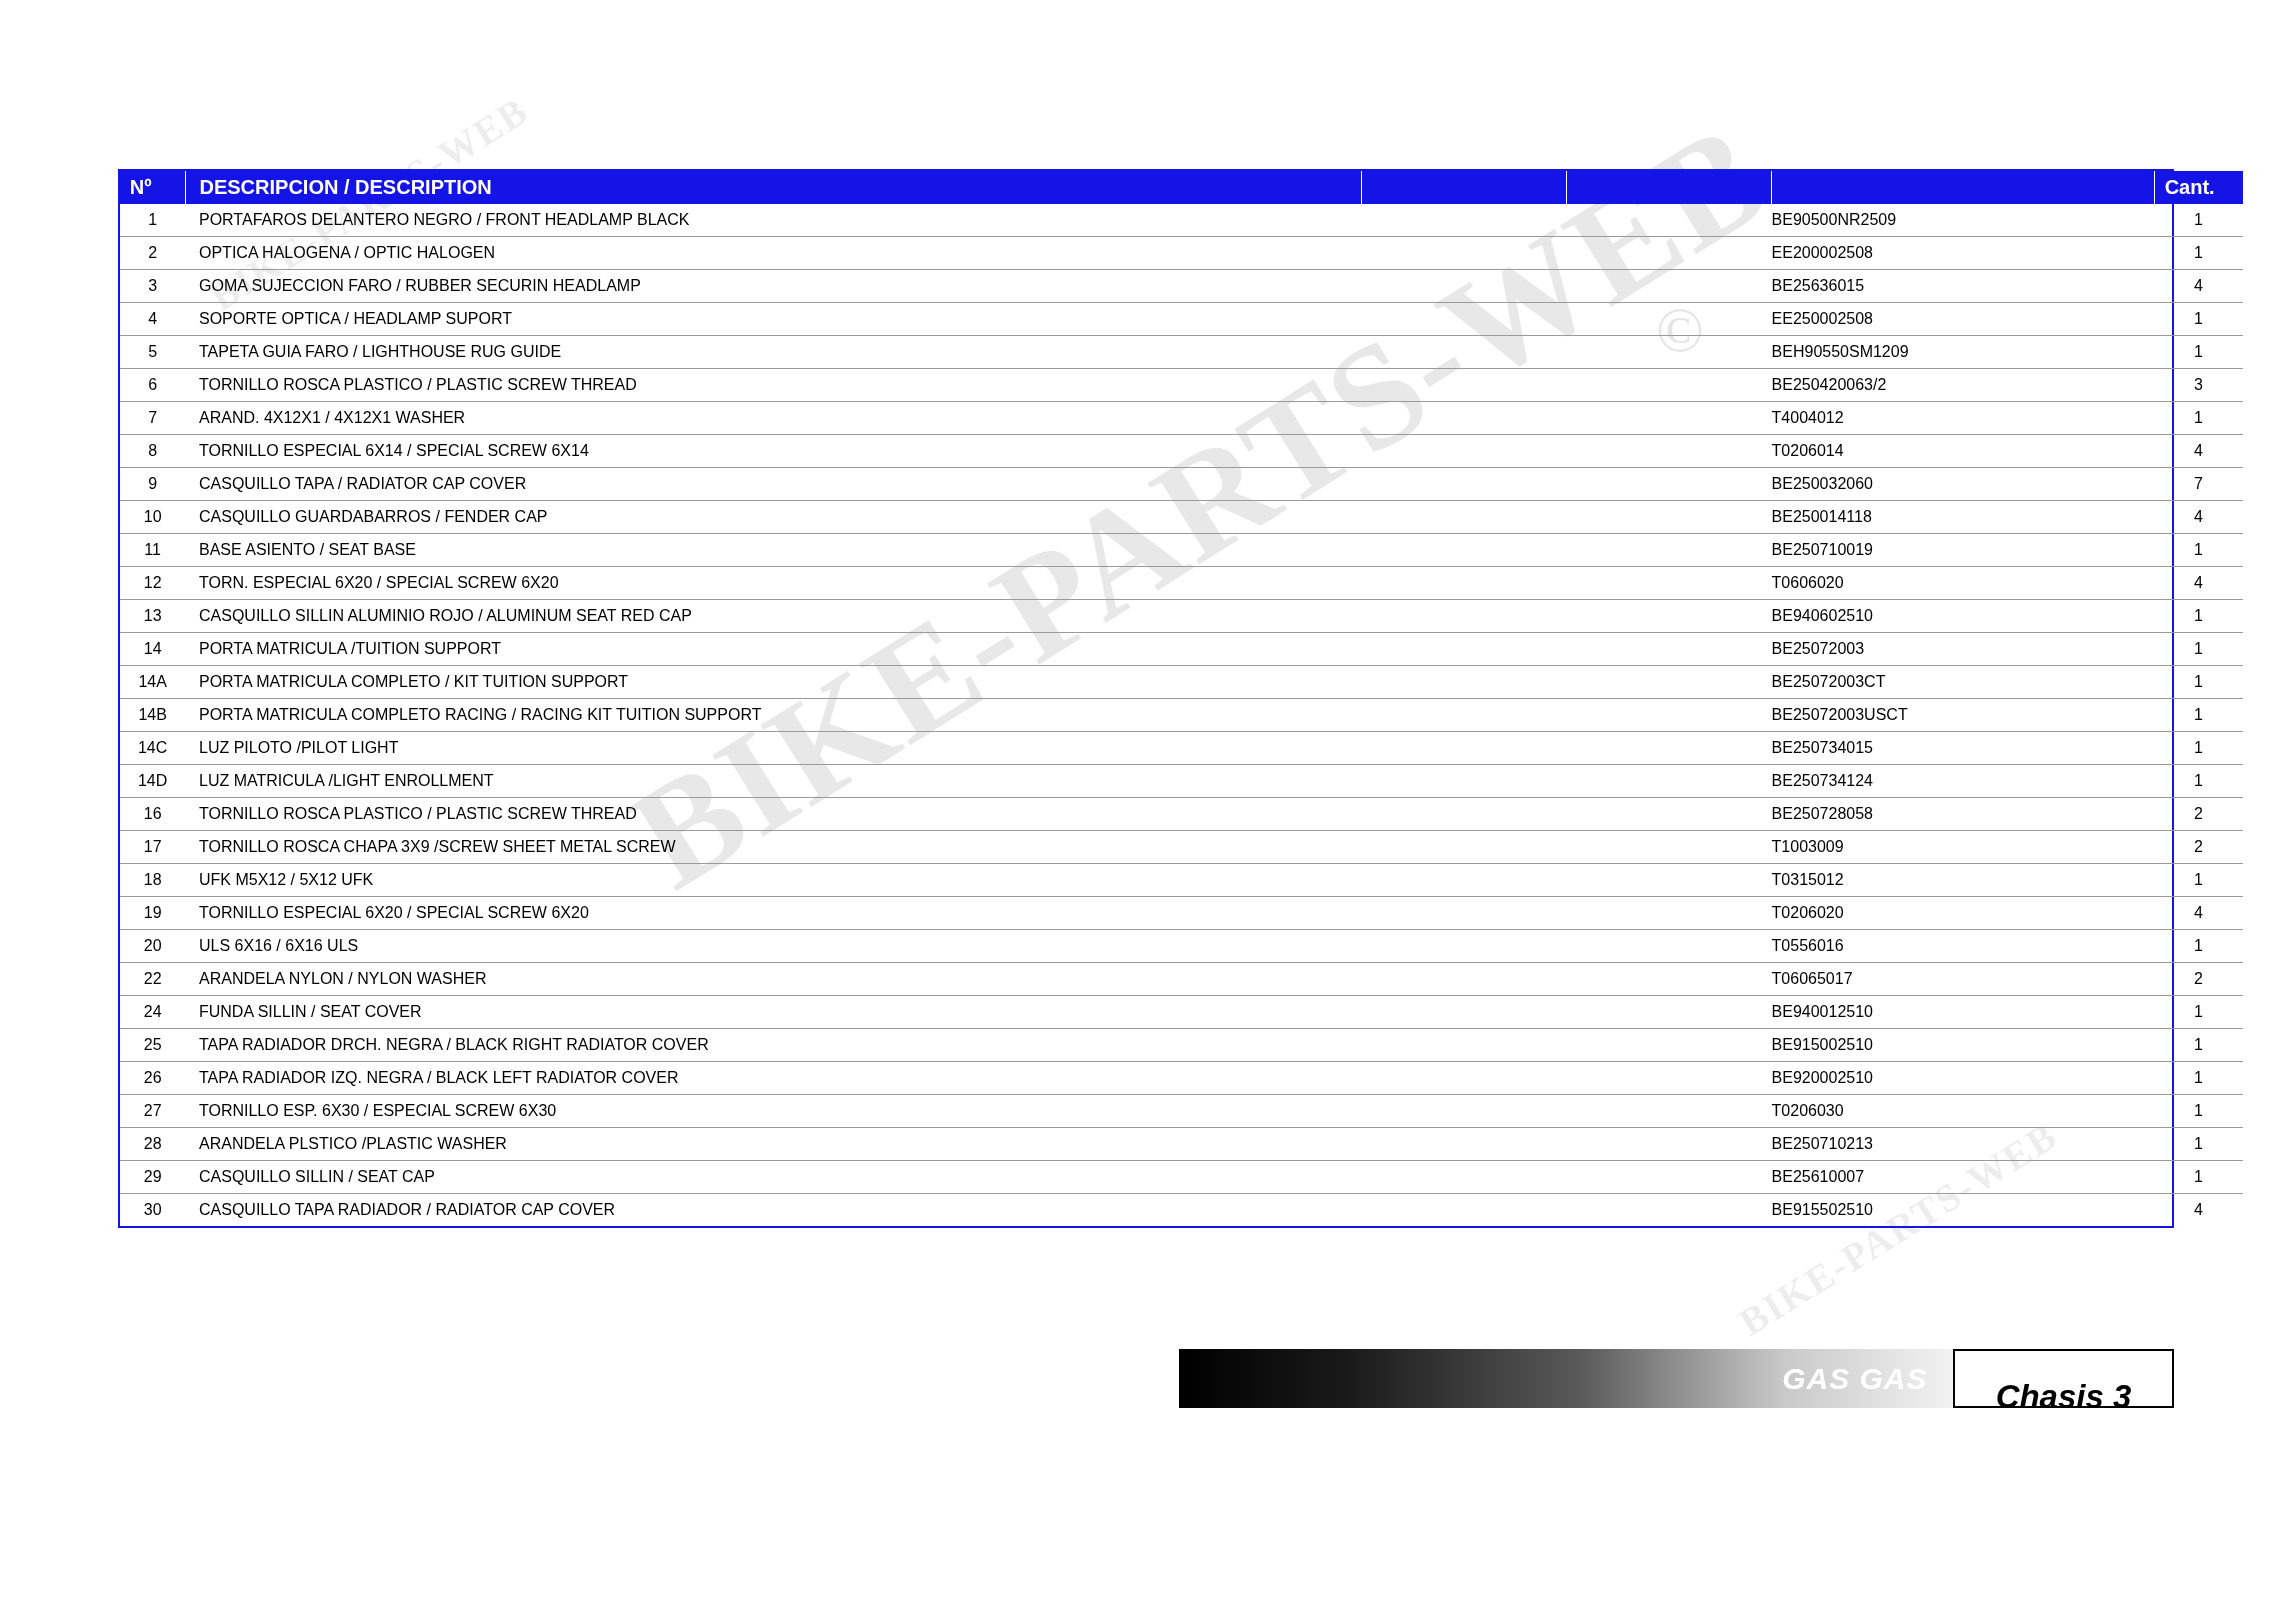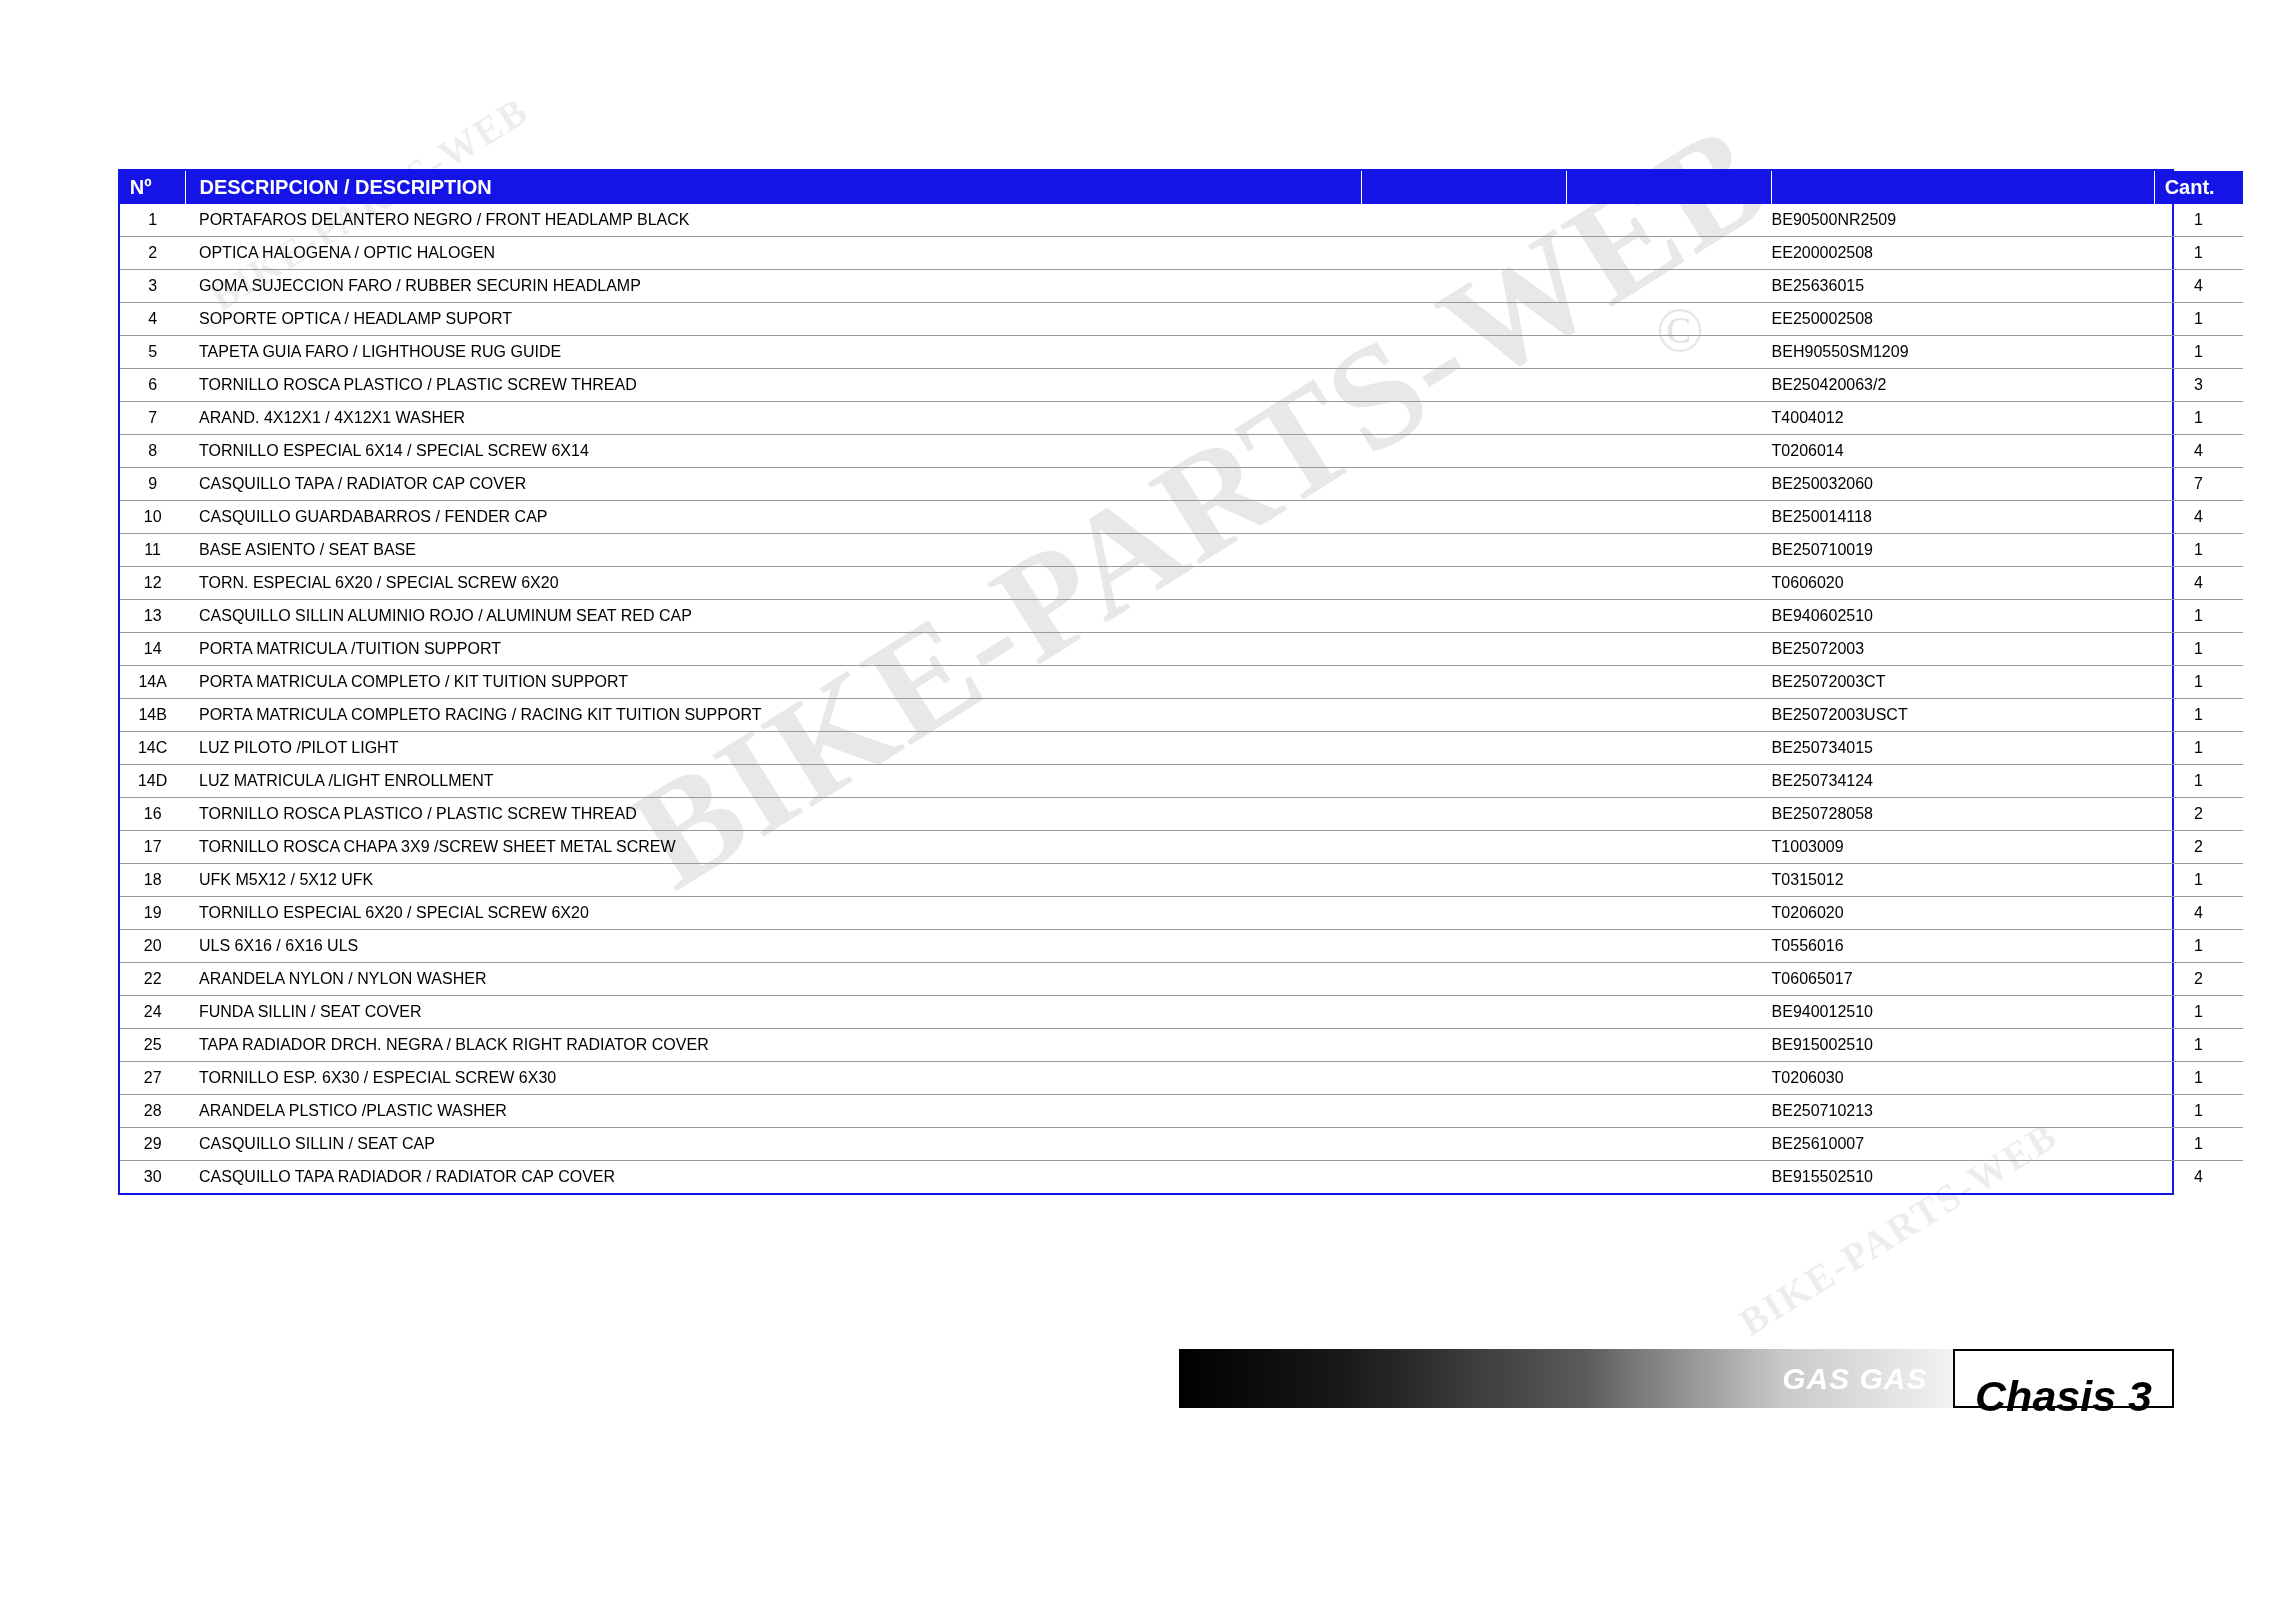--- a/index.html
+++ b/index.html
@@ -146,21 +146,21 @@
     width: 221px;
     height: 59px;
     border: 2px solid #000000;
     box-sizing: border-box;
     background: #ffffff;
     display: flex;
     align-items: center;
     justify-content: center;
   }
   .footer-title span {
-    font-size: 43px;
+    font-size: 33px;
     font-weight: bold;
     font-style: italic;
     color: #000000;
     font-family: "Liberation Sans", sans-serif;
     margin-top: 36px;
   }
 </style>
 </head>
 <body>
 
@@ -384,20 +384,28 @@
         </tr>
         <tr>
           <td class="c-no">25</td>
           <td class="c-desc">TAPA RADIADOR DRCH. NEGRA / BLACK RIGHT RADIATOR COVER</td>
           <td class="c-blank1"></td>
           <td class="c-blank2"></td>
           <td class="c-part">BE915002510</td>
           <td class="c-cant">1</td>
         </tr>
         <tr>
+          <td class="c-no">26</td>
+          <td class="c-desc">TAPA RADIADOR IZQ. NEGRA / BLACK LEFT RADIATOR COVER</td>
+          <td class="c-blank1"></td>
+          <td class="c-blank2"></td>
+          <td class="c-part">BE920002510</td>
+          <td class="c-cant">1</td>
+        </tr>
+        <tr>
           <td class="c-no">27</td>
           <td class="c-desc">TORNILLO ESP. 6X30 / ESPECIAL SCREW 6X30</td>
           <td class="c-blank1"></td>
           <td class="c-blank2"></td>
           <td class="c-part">T0206030</td>
           <td class="c-cant">1</td>
         </tr>
         <tr>
           <td class="c-no">28</td>
           <td class="c-desc">ARANDELA PLSTICO /PLASTIC WASHER</td>

